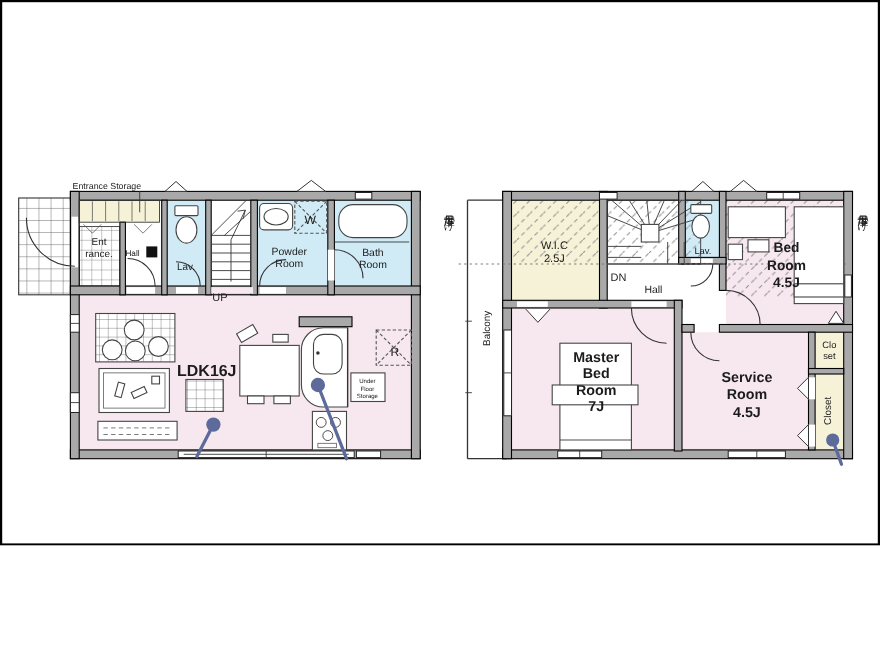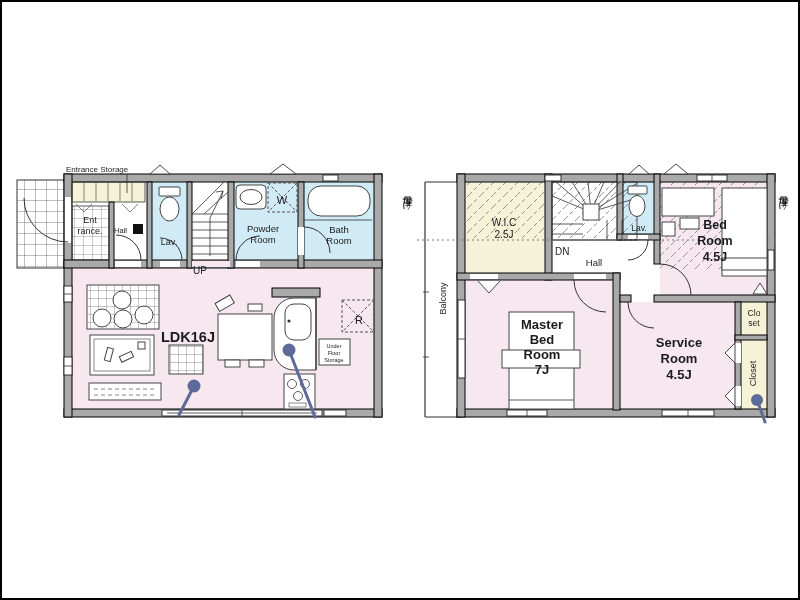--- a/index.html
+++ b/index.html
@@ -1,16 +1,16 @@
 <!DOCTYPE html>
 <html style="--room-pink: #f7e8f0; --wet-blue: #d0eaf6; --storage-yellow: #f6f2d7; --wall-gray: #a9a9a9; --hatch-gray: #909090; --pin-blue: #5d6b9b; --line-dark: #1b1b1b; --page-border: #000000;"><head>
 <meta charset="utf-8">
 <style>
   html,body{margin:0;padding:0;background:#fff;}
-  .page{position:relative;width:800px;height:600px;background:#fff;
+  .page{position:relative;width:800px;height:496px;background:#fff;
         border:2px solid var(--page-border,#000);box-sizing:border-box;overflow:hidden;
         font-family:"Liberation Sans",sans-serif;}
   svg{position:absolute;left:0;top:0;}
   
   .pink{fill:var(--room-pink,#f7e8f0);}
   .blue{fill:var(--wet-blue,#d0eaf6);}
   .yellow{fill:var(--storage-yellow,#f6f2d7);}
   .wall{fill:var(--wall-gray,#a9a9a9);stroke:#000;stroke-width:1;}
   .gap{fill:#fff;}
   .gappink{fill:var(--room-pink,#f7e8f0);}

